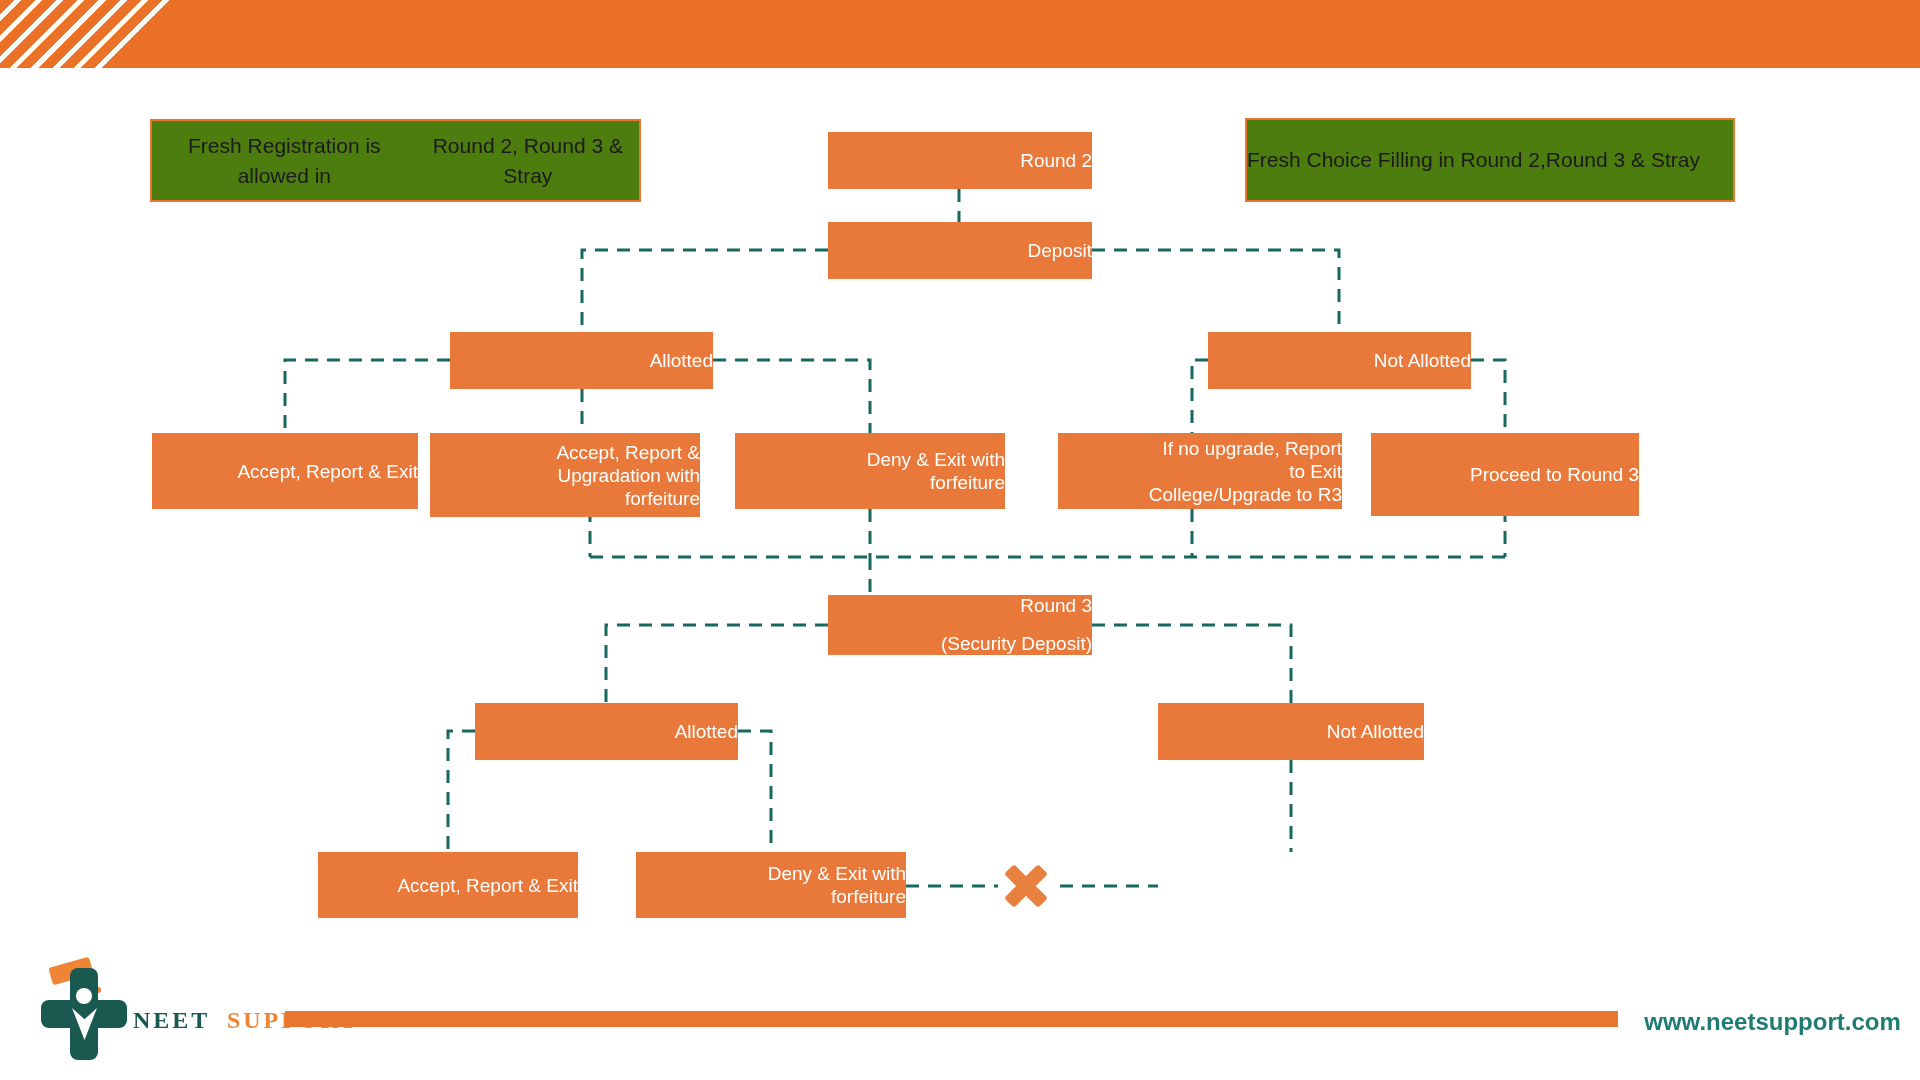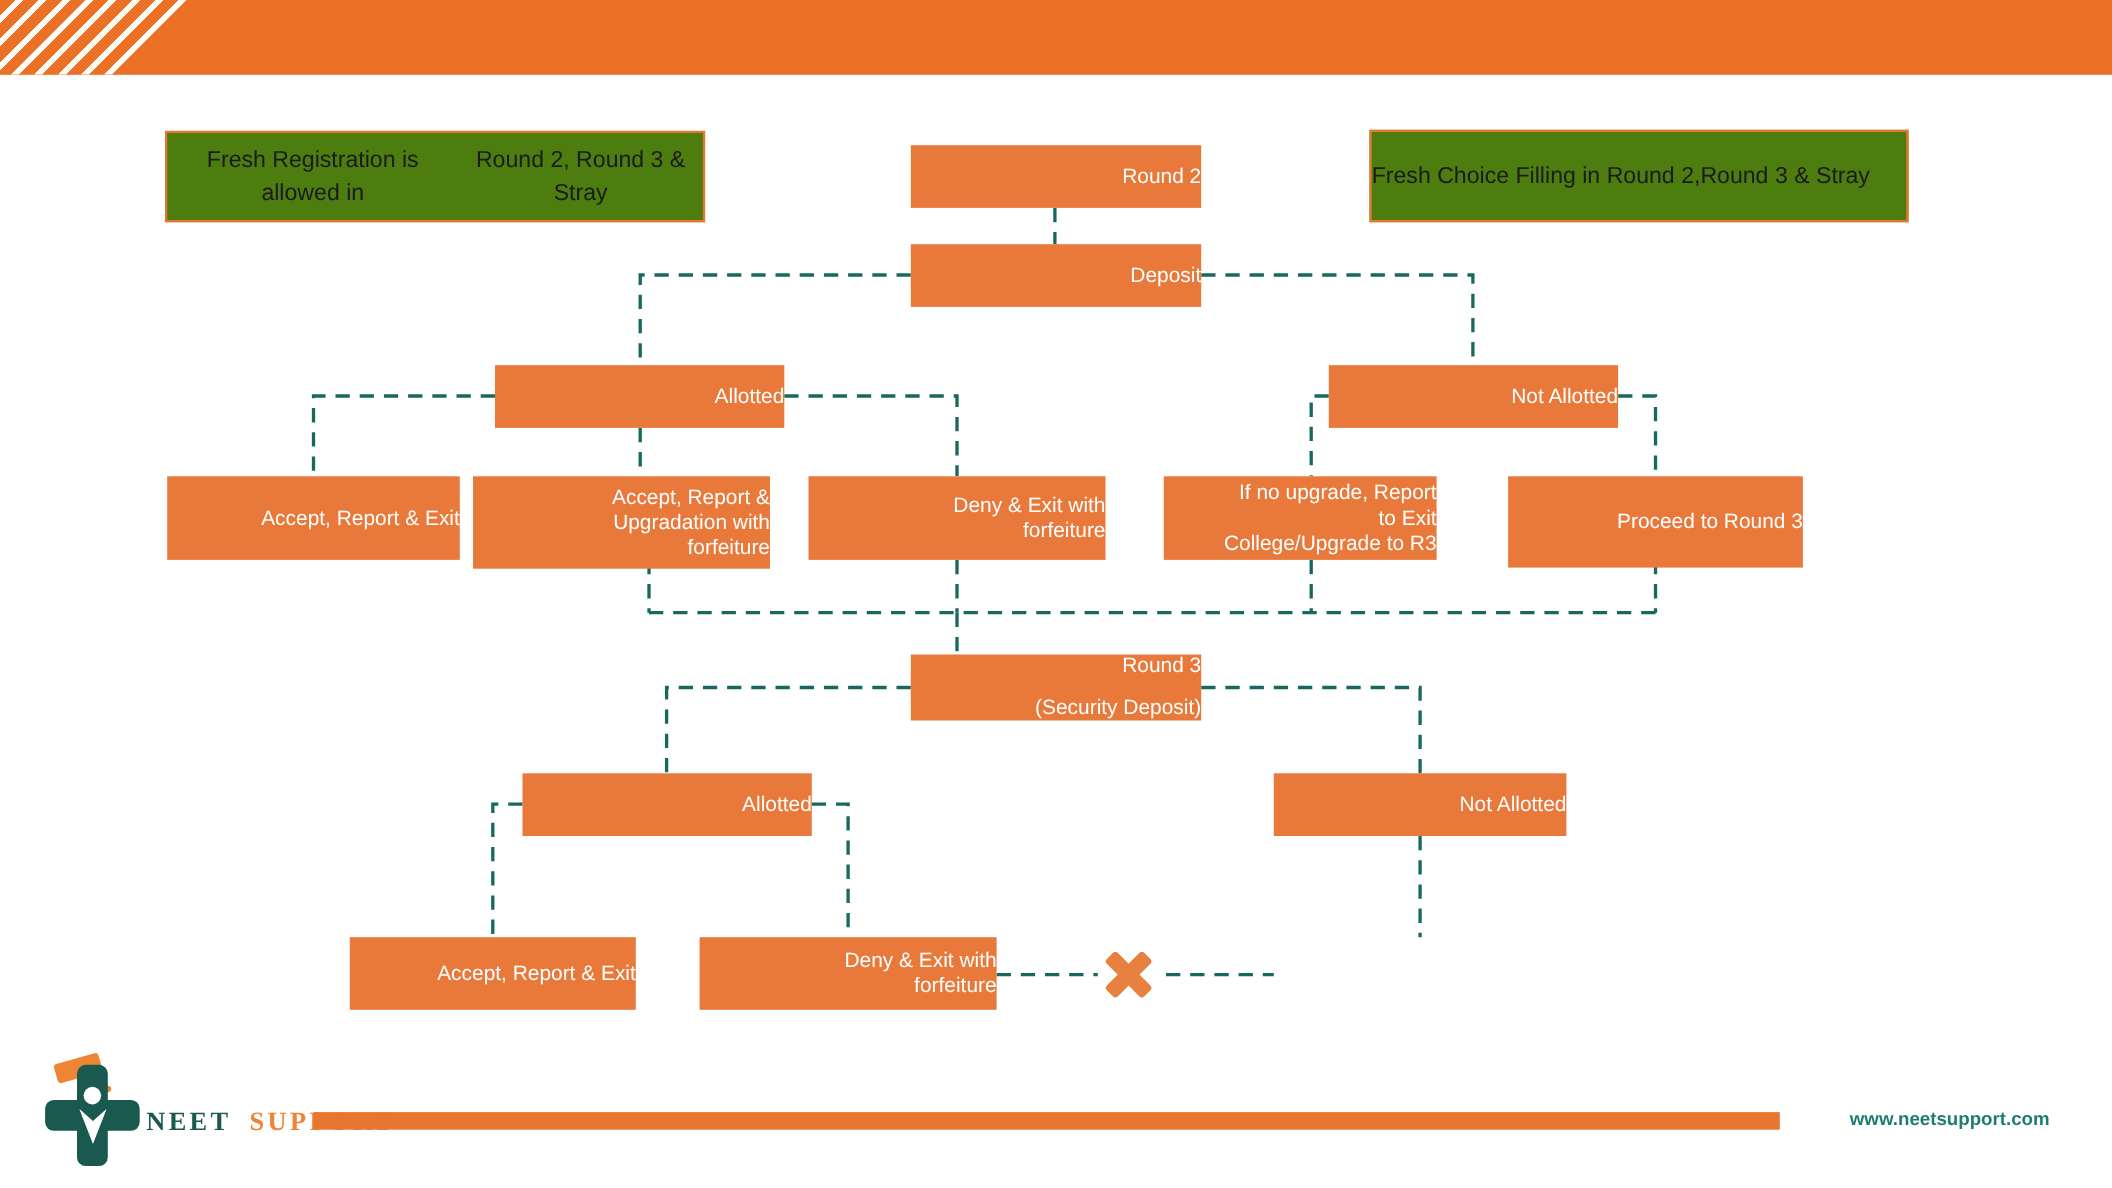--- a/index.html
+++ b/index.html
@@ -56,21 +56,21 @@
   .logo .cap{position:absolute;left:10px;top:6px;width:42px;height:18px;background:var(--logo-cap-orange);
     border-radius:3px;transform:rotate(-16deg);}
   .logo .tassel{position:absolute;left:52px;top:16px;width:3px;height:16px;background:var(--logo-cap-orange);transform:rotate(-25deg);}
   .logo .tassel-dot{position:absolute;left:55px;top:31px;width:6px;height:6px;background:var(--logo-cap-orange);border-radius:50%;}
   .brand{position:absolute;left:133px;top:1007px;z-index:2;font-family:"Liberation Serif",serif;
     font-weight:bold;font-size:24px;letter-spacing:3px;white-space:nowrap;}
   .brand .b1{color:var(--logo-teal);}
   .brand .b2{color:var(--logo-cap-orange);margin-left:8px;}
   .footer-bar{position:absolute;left:285px;top:1011px;width:1333px;height:16px;background:var(--footer-bar-orange);z-index:2;}
   .website{position:absolute;left:1630px;top:1008px;width:285px;text-align:center;z-index:2;
-    color:var(--website-teal);font-size:17px;font-weight:600;}
+    color:var(--website-teal);font-size:24px;font-weight:600;}
 </style>
 </head>
 <body>
 
 <div class="canvas">
 
   <div class="topbar">
     <div class="stripes"></div>
   </div>
 
@@ -124,21 +124,21 @@
   </div>
   <div class="fbox" style="left:430px;top:433px;width:270px;height:84px;">
     <div>Accept, Report &amp;</div>
     <div>Upgradation with</div>
     <div>forfeiture</div>
   </div>
   <div class="fbox" style="left:735px;top:433px;width:270px;height:76px;">
     <div>Deny &amp; Exit with</div>
     <div>forfeiture</div>
   </div>
-  <div class="fbox" style="left:1058px;top:433px;width:248px;height:76px;">
+  <div class="fbox" style="left:1058px;top:433px;width:284px;height:76px;">
     <div>If no upgrade, Report</div>
     <div>to Exit</div>
     <div>College/Upgrade to R3</div>
   </div>
   <div class="fbox" style="left:1371px;top:433px;width:268px;height:83px;">
     <span>Proceed to Round 3</span>
   </div>
 
   <div class="fbox" style="left:828px;top:595px;width:264px;height:60px;line-height:26px;gap:12px;">
     <div>Round 3</div>

